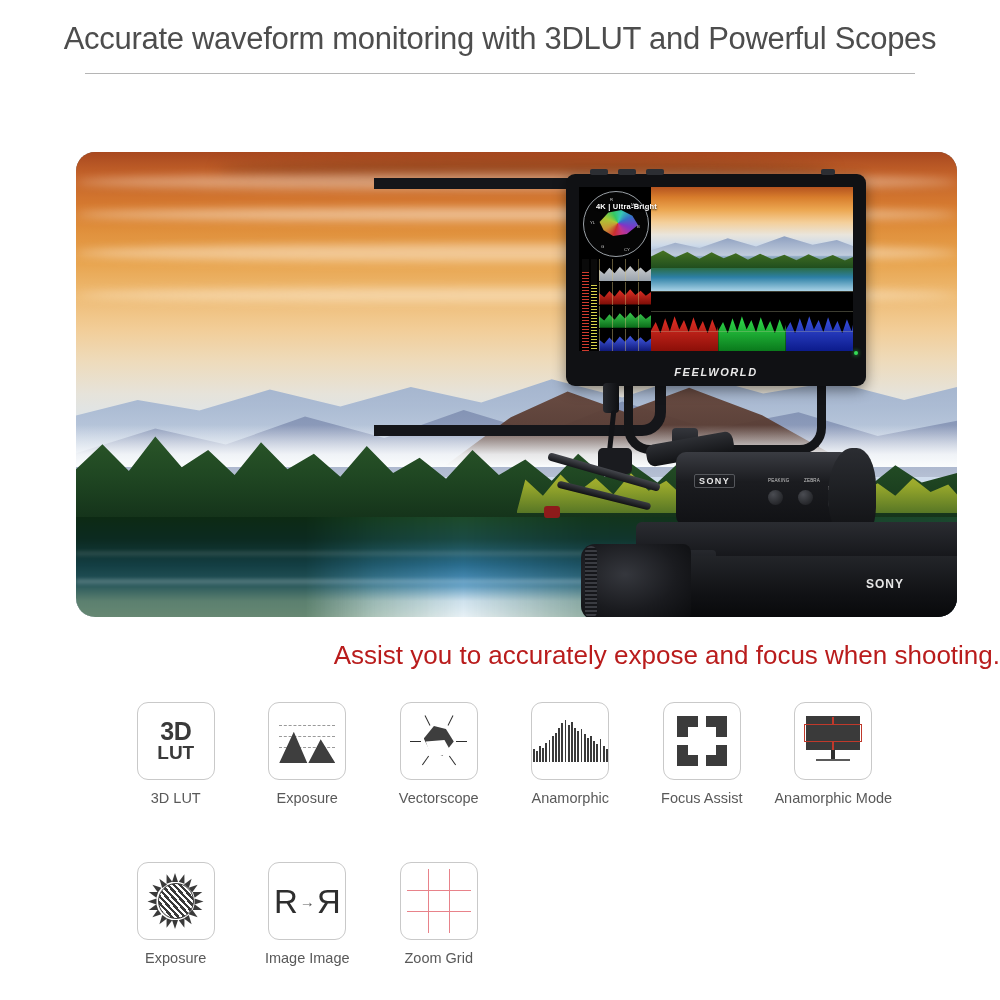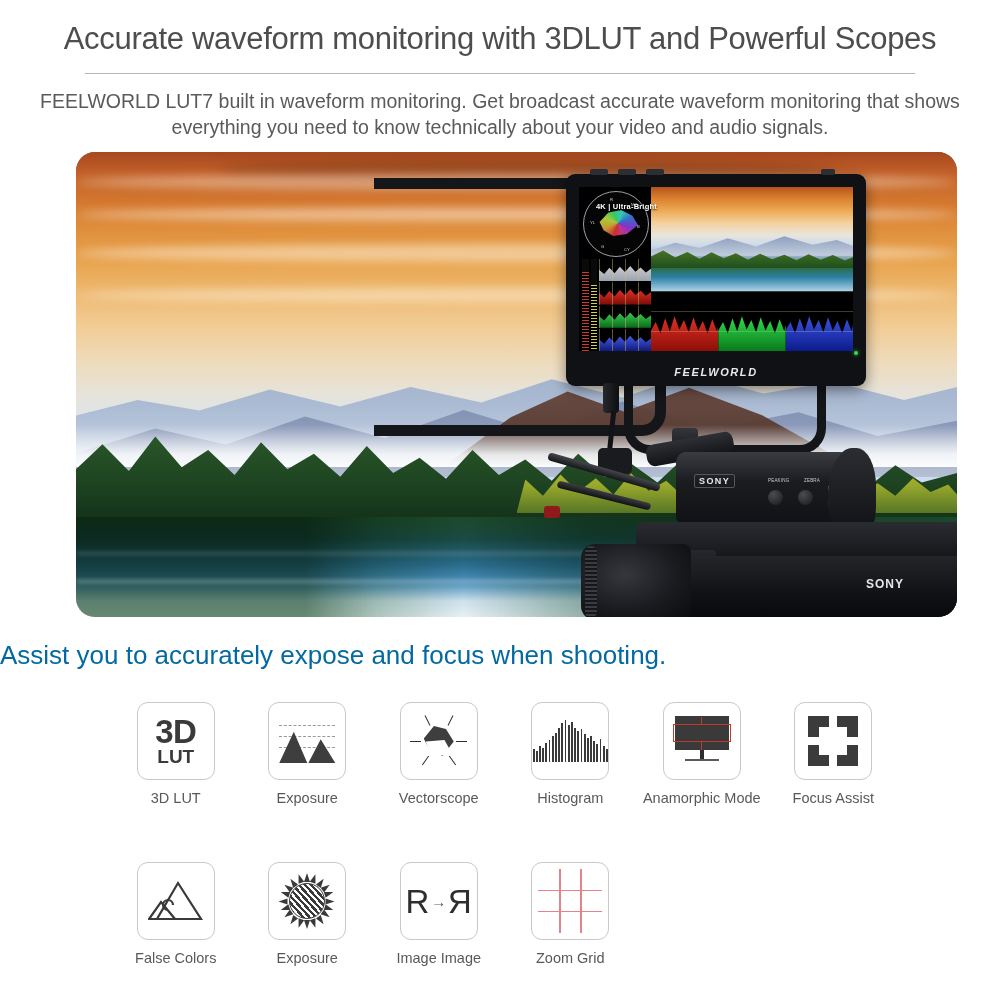--- a/index.html
+++ b/index.html
@@ -336,40 +336,40 @@
     background: #8e1b1b; border-radius: 3px;
   }
   .cage {
     position: absolute; left: 520px; top: 398px; width: 120px; height: 34px;
     background: linear-gradient(180deg,#26282d,#0e0f12); border-radius: 4px;
   }
 
   
   .tagline {
     position: absolute; left: 0; right: 0; top: 640px;
-    text-align: left; font-size: 26px; color: #0369a1; font-weight: 400;
+    text-align: right; font-size: 26px; color: #b91c1c; font-weight: 400;
   }
 
   
   .features {
     position: absolute; left: 110px; top: 702px; width: 790px;
   }
   .frow { display: flex; margin-bottom: 56px; }
   .fcell { width: 131.5px; display: flex; flex-direction: column; align-items: center; }
   .fbox {
     width: 78px; height: 78px; border: 1.3px solid #c9c9c9; border-radius: 11px;
     background: #fff; display: flex; align-items: center; justify-content: center;
     position: relative; overflow: hidden;
   }
   .flabel {
     margin-top: 10px; font-size: 14.5px; color: #595959; white-space: nowrap;
   }
 
   
-  .lut-3d { font-size: 33px; font-weight: bold; color: #3a3a3a; line-height: .95; letter-spacing: -0.5px; }
+  .lut-3d { font-size: 25px; font-weight: bold; color: #3a3a3a; line-height: .95; letter-spacing: -0.5px; }
   .lut-sub { font-size: 19px; font-weight: bold; color: #3a3a3a; line-height: 1; letter-spacing: 0px; }
 
   .wf-wrap { position: relative; width: 56px; height: 44px; }
   .wf-line { position: absolute; left: 0; width: 100%; height: 0;
     border-top: 1px dashed #9a9a9a; }
   .wf-mtn { position: absolute; left: 0; bottom: 0; width: 100%; height: 34px;
     background: #3e3e3e;
     clip-path: polygon(0% 100%, 26% 8%, 50% 100%, 52% 100%, 74% 30%, 100% 100%); }
 
   .vs-wrap { position: relative; width: 54px; height: 54px; }
@@ -429,21 +429,20 @@
   .ea-stack { display: flex; flex-direction: column; align-items: center; justify-content: flex-end; }
 </style>
 </head>
 <body>
 
 <div class="page">
 
   <div class="header">
     <div class="headline">Accurate waveform monitoring with 3DLUT and Powerful Scopes</div>
     <div class="rule"></div>
-    <div class="subhead">FEELWORLD LUT7 built in waveform monitoring. Get broadcast accurate waveform monitoring that shows everything you need to know technically about your video and audio signals.</div>
   </div>
 
   <div class="hero">
     <div class="sky"></div>
     <div class="darkband"></div>
     <div class="cloudband cb1"></div>
     <div class="cloudband cb2"></div>
     <div class="cloudband cb3"></div>
     <div class="cloudband cb4"></div>
     <div class="mtn-far"></div>
@@ -624,68 +623,56 @@
               <div class="hist-bar" style="height: 24.4px;"></div>
               <div class="hist-bar" style="height: 26px;"></div>
               <div class="hist-bar" style="height: 21px;"></div>
               <div class="hist-bar" style="height: 18.5px;"></div>
               <div class="hist-bar" style="height: 22.7px;"></div>
               <div class="hist-bar" style="height: 16px;"></div>
               <div class="hist-bar" style="height: 12.6px;"></div>
               <div class="hist-bar" style="height: 10.1px;"></div>
             </div>
         </div>
-        <div class="flabel">Histogram</div>
-      </div>
-
-      <div class="fcell">
-        <div class="fbox">
-          <div class="an-wrap">
-            <div class="an-screen"></div>
-            <div class="an-stand-n"></div>
-            <div class="an-stand-b"></div>
-            <div class="an-arrow" style="top:1px;height:8px"></div>
-            <div class="an-arrow" style="top:25px;height:9px"></div>
-            <div class="an-crop"></div>
-          </div>
-        </div>
-        <div class="flabel">Anamorphic Mode</div>
+        <div class="flabel">Anamorphic</div>
       </div>
 
       <div class="fcell">
         <div class="fbox">
           <div class="fa-wrap">
             <div class="fa-c" style="left:0;top:0"></div>
             <div class="fa-n" style="left:11px;top:11px"></div>
             <div class="fa-c" style="right:0;top:0"></div>
             <div class="fa-n" style="right:11px;top:11px"></div>
             <div class="fa-c" style="left:0;bottom:0"></div>
             <div class="fa-n" style="left:11px;bottom:11px"></div>
             <div class="fa-c" style="right:0;bottom:0"></div>
             <div class="fa-n" style="right:11px;bottom:11px"></div>
           </div>
         </div>
         <div class="flabel">Focus Assist</div>
       </div>
+
+      <div class="fcell">
+        <div class="fbox">
+          <div class="an-wrap">
+            <div class="an-screen"></div>
+            <div class="an-stand-n"></div>
+            <div class="an-stand-b"></div>
+            <div class="an-arrow" style="top:1px;height:8px"></div>
+            <div class="an-arrow" style="top:25px;height:9px"></div>
+            <div class="an-crop"></div>
+          </div>
+        </div>
+        <div class="flabel">Anamorphic Mode</div>
+      </div>
     </div>
 
     <div class="frow">
 
-      <div class="fcell">
-        <div class="fbox">
-          <div class="fc-wrap">
-            <svg width="56" height="42" viewBox="0 0 56 42">
-              <path d="M30 3 L53 39 L9 39 Z" fill="none" stroke="#3a3a3a" stroke-width="2.2"></path>
-              <path d="M13 22 L27 39 L1 39 Z" fill="none" stroke="#3a3a3a" stroke-width="2.2"></path>
-              <path d="M20 30 a5 5 0 1 1 5 -5" fill="none" stroke="#3a3a3a" stroke-width="2.2"></path>
-            </svg>
-          </div>
-        </div>
-        <div class="flabel">False Colors</div>
-      </div>
 
       <div class="fcell">
         <div class="fbox">
           <div class="ex-wrap" id="exposure">
             <div class="ex-core"></div>
           <div class="ex-ray" style="left: 47.1px; top: 22.5px; transform: rotate(90deg);"></div>
               <div class="ex-ray" style="left: 45.9px; top: 29.8px; transform: rotate(108deg);"></div>
               <div class="ex-ray" style="left: 42.6px; top: 36.3px; transform: rotate(126deg);"></div>
               <div class="ex-ray" style="left: 37.4px; top: 41.5px; transform: rotate(144deg);"></div>
               <div class="ex-ray" style="left: 30.9px; top: 44.8px; transform: rotate(162deg);"></div>

